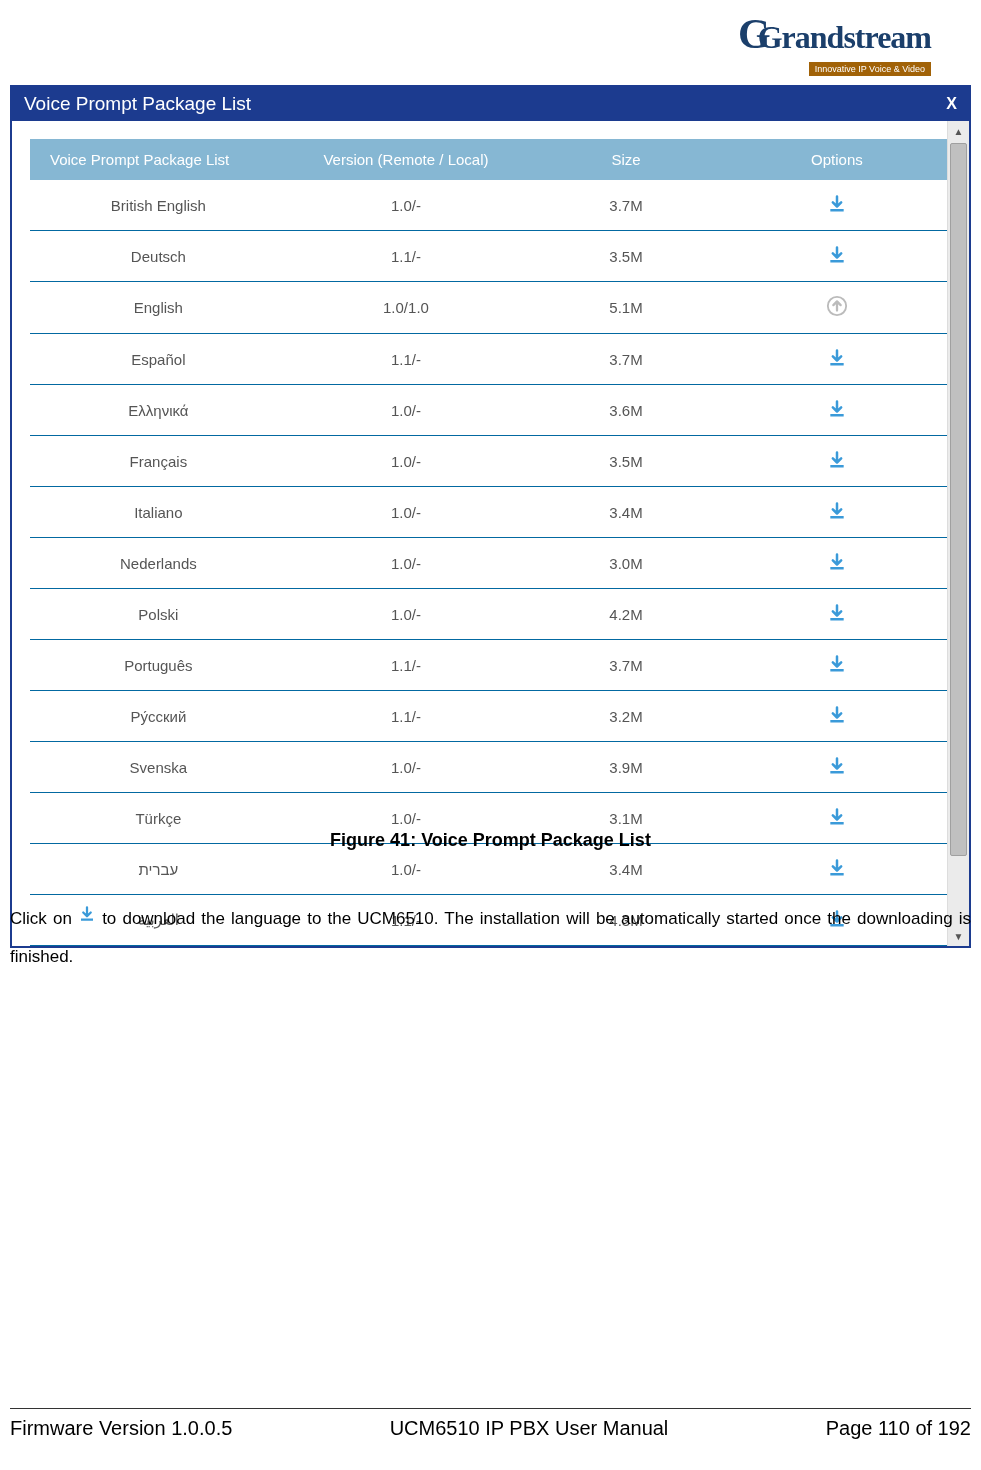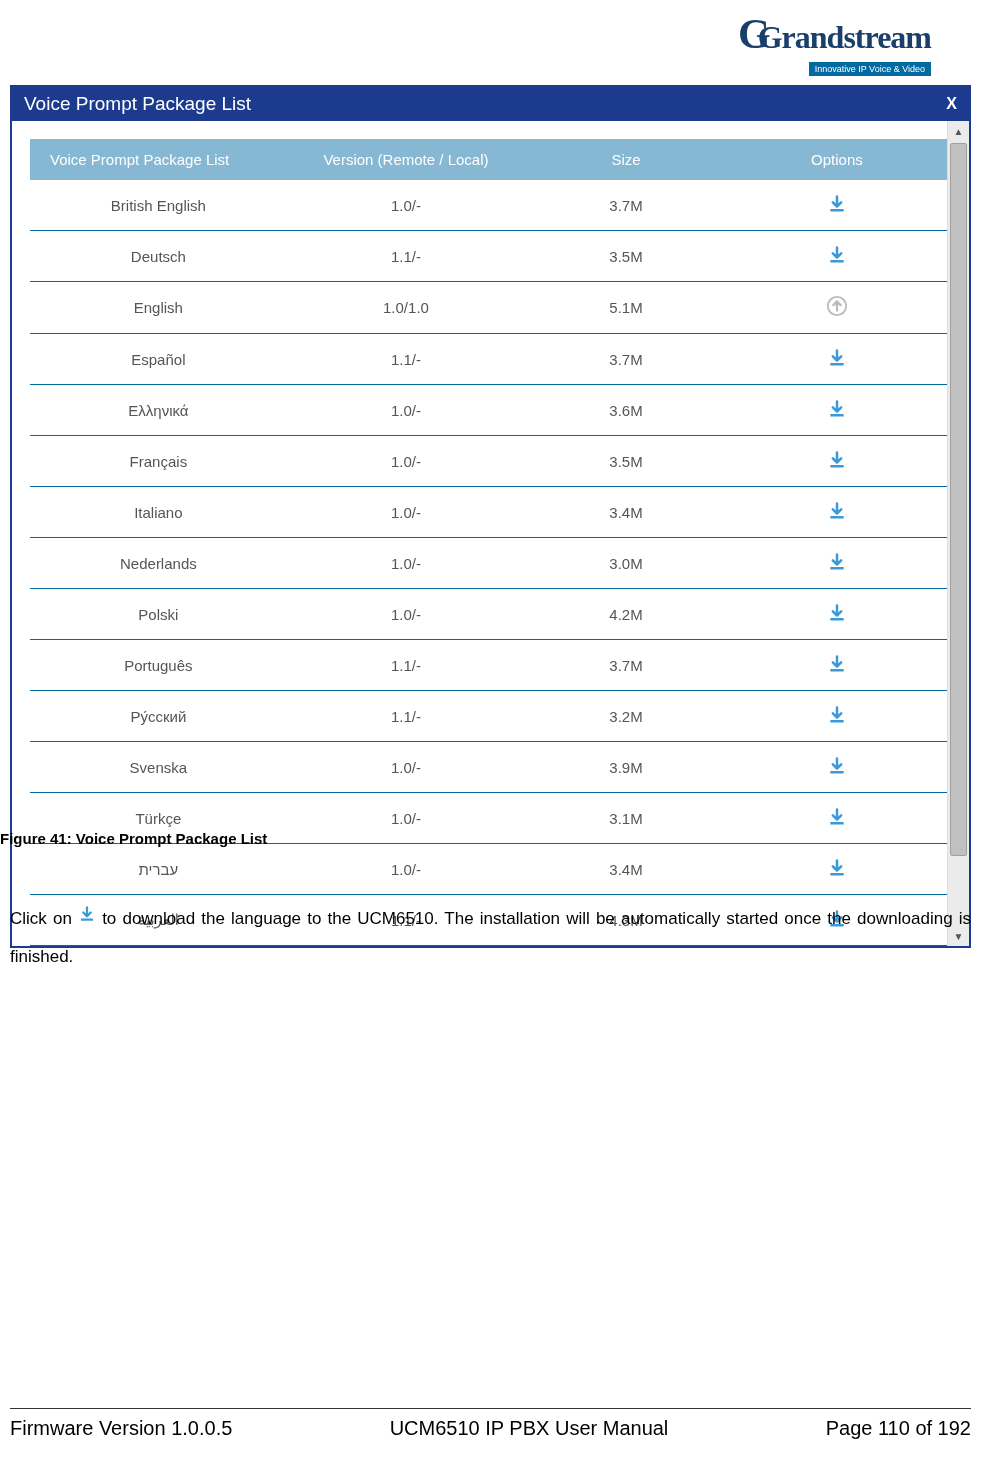--- a/index.html
+++ b/index.html
@@ -20,21 +20,21 @@
       font-family: Georgia, serif;
       font-size: 32px;
       font-weight: bold;
       color: #1b3f6b;
       letter-spacing: -1px;
     }
     .logo .gletter {
       font-size: 42px;
     }
     .logo-tag {
-      background: #0369a1;
+      background: #a16207;
       color: #fff;
       font-size: 9px;
       padding: 2px 6px;
       display: inline-block;
     }
     .dialog {
       position: absolute;
       top: 85px;
       left: 10px;
       right: 10px;
@@ -124,23 +124,23 @@
       font-size: 10px;
       color: #555;
     }
     .scroll-arrow-up { top: 0; }
     .scroll-arrow-down { bottom: 0; }
     .figure-caption {
       position: absolute;
       top: 830px;
       left: 0;
       right: 0;
-      text-align: left;
+      text-align: center;
       font-weight: bold;
-      font-size: 15px;
+      font-size: 18px;
     }
     .body-text {
       position: absolute;
       top: 900px;
       left: 10px;
       right: 10px;
       font-size: 17px;
       line-height: 2.2;
       text-align: justify;
     }

